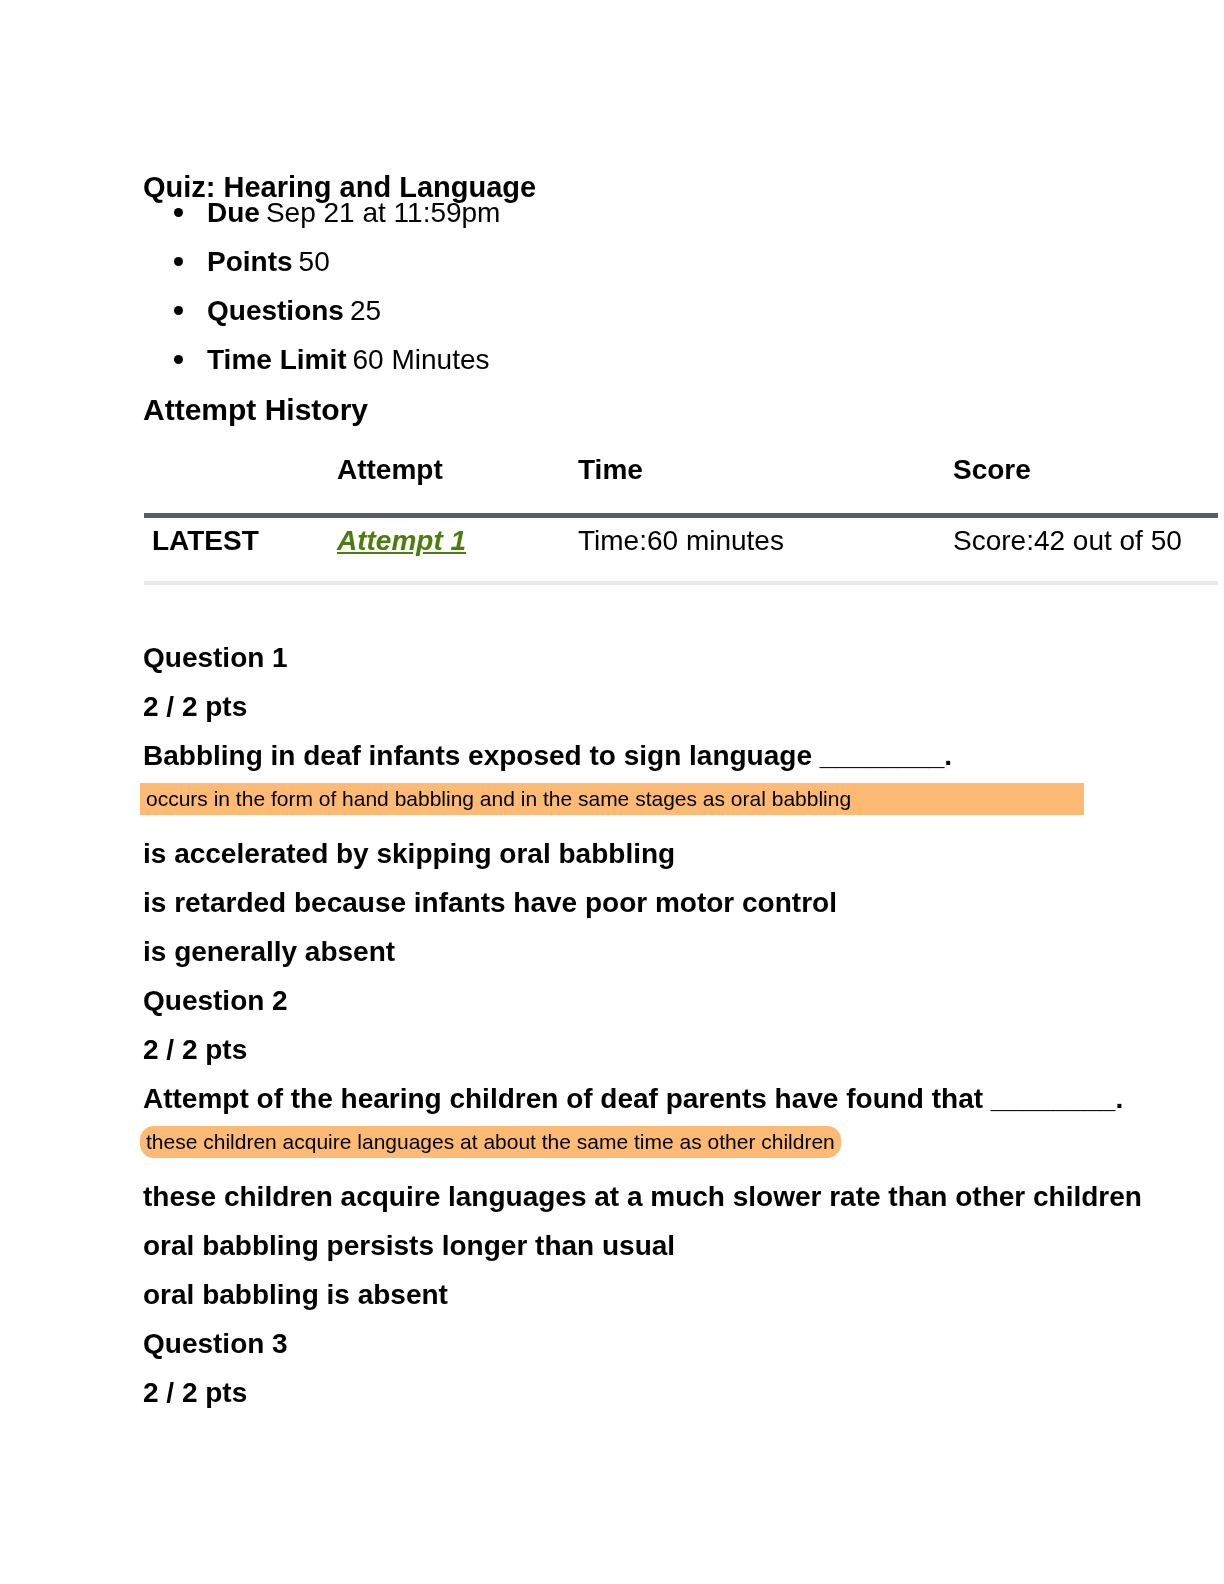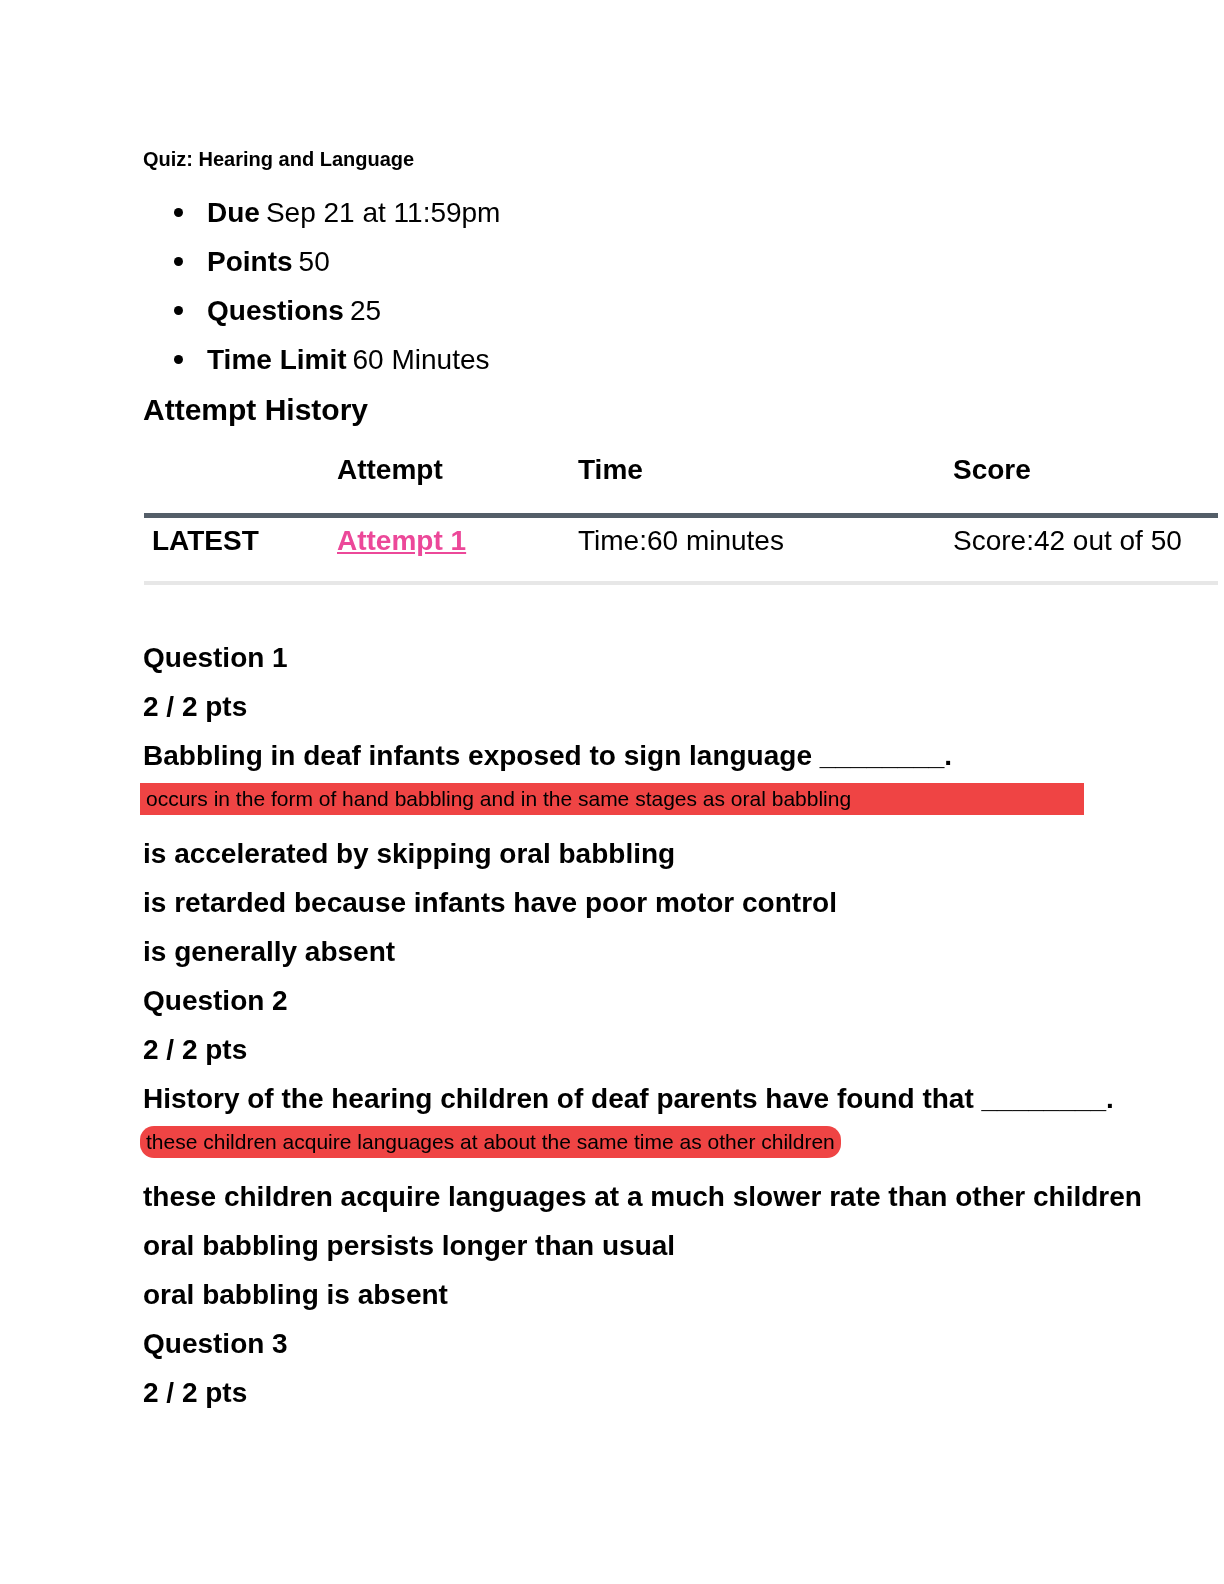--- a/index.html
+++ b/index.html
@@ -3,35 +3,35 @@
 <meta charset="utf-8">
 <style>
   html,body{margin:0;padding:0;background:#ffffff;}
   .page{
     position:relative;width:1224px;height:1584px;background:#ffffff;
     font-family:"Liberation Sans",sans-serif;color:#000;overflow:hidden;
   }
   .abs{position:absolute;white-space:nowrap;}
   .b{font-weight:700;}
   .body-txt{font-size:28px;line-height:30px;}
-  .title-txt{font-size:20px;line-height:32px;font-weight:700;}
+  .title-txt{font-size:29px;line-height:32px;font-weight:700;margin-top:28px;}
   .heading-txt{font-size:30px;line-height:30px;font-weight:700;}
   .dot{
     position:absolute;width:9px;height:9px;border-radius:50%;
     background:#000;
   }
   .meta-label{font-weight:700;}
   .meta-value{font-weight:400;margin-left:6px;}
   .rule-dark{position:absolute;left:144px;width:1074px;height:5px;background:#545e68;}
   .rule-light{position:absolute;left:144px;width:1074px;height:4px;background:#e7e7e7;}
   .link{
-    color:#ec4899;text-decoration:underline;font-weight:700;cursor:pointer;
+    color:#4d7c0f;text-decoration:underline;font-weight:700;cursor:pointer;font-style:italic;
   }
   .hl{
-    position:absolute;background:#ef4444;font-size:21px;line-height:32px;
+    position:absolute;background:#fdba74;font-size:21px;line-height:32px;
     font-weight:400;padding:0 6px;white-space:nowrap;
   }
 </style>
 </head>
 <body>
 
 <div class="page">
 
   <div class="abs title-txt" style="left:143px;top:143px;">Quiz: Hearing and Language</div>
 
@@ -77,21 +77,21 @@
   <div class="abs body-txt b" style="left:143px;top:741px;">Babbling in deaf infants exposed to sign language ________.</div>
 
   <div class="hl" style="left:140px;top:783px;width:932px;">occurs in the form of hand babbling and in the same stages as oral babbling</div>
 
   <div class="abs body-txt b" style="left:143px;top:839px;">is accelerated by skipping oral babbling</div>
   <div class="abs body-txt b" style="left:143px;top:888px;">is retarded because infants have poor motor control</div>
   <div class="abs body-txt b" style="left:143px;top:937px;">is generally absent</div>
 
   <div class="abs body-txt b" style="left:143px;top:986px;">Question 2</div>
   <div class="abs body-txt b" style="left:143px;top:1035px;">2 / 2 pts</div>
-  <div class="abs body-txt b" style="left:143px;top:1084px;">History of the hearing children of deaf parents have found that ________.</div>
+  <div class="abs body-txt b" style="left:143px;top:1084px;">Attempt of the hearing children of deaf parents have found that ________.</div>
 
   <div class="hl" style="left:140px;top:1126px;border-radius:14px;">these children acquire languages at about the same time as other children</div>
 
   <div class="abs body-txt b" style="left:143px;top:1182px;">these children acquire languages at a much slower rate than other children</div>
   <div class="abs body-txt b" style="left:143px;top:1231px;">oral babbling persists longer than usual</div>
   <div class="abs body-txt b" style="left:143px;top:1280px;">oral babbling is absent</div>
 
   <div class="abs body-txt b" style="left:143px;top:1329px;">Question 3</div>
   <div class="abs body-txt b" style="left:143px;top:1378px;">2 / 2 pts</div>
 

